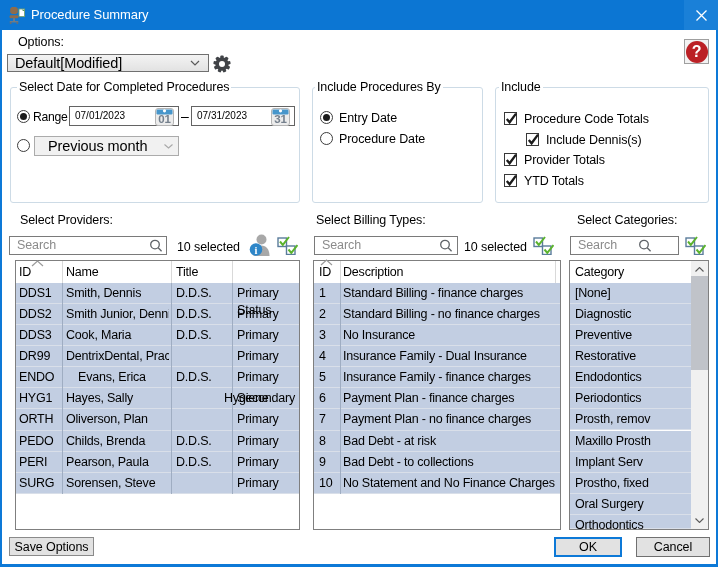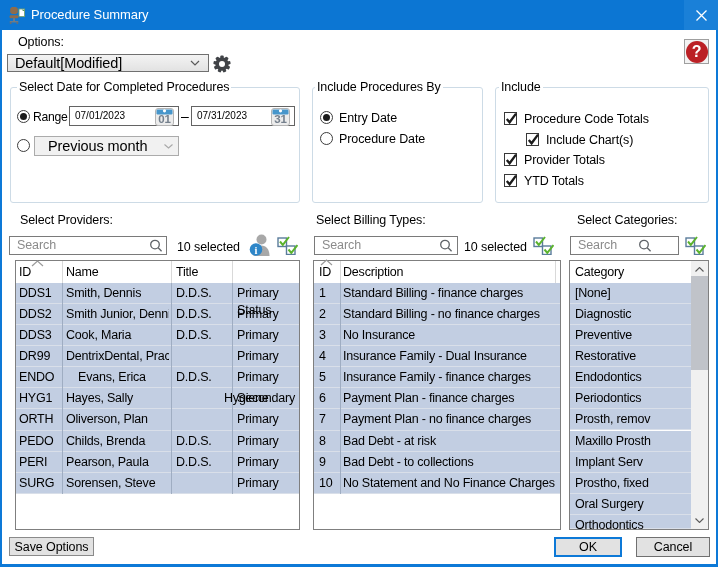--- a/index.html
+++ b/index.html
@@ -130,21 +130,21 @@
   <div class="radio" style="left:320px;top:132px;"></div>
   <div class="lbl" style="left:339px;top:132px;">Procedure Date</div>
 
   <div class="cb" style="left:504px;top:112px;"><svg width="13" height="13" viewBox="0 0 13 13" style="overflow:visible">
         <path d="M1.8,6.0 L4.6,9.3 L11,0.6" stroke="#1b1b1b" stroke-width="2.3" fill="none"></path>
       </svg></div>
   <div class="lbl" style="left:524px;top:112px;">Procedure Code Totals</div>
   <div class="cb" style="left:526px;top:132.5px;"><svg width="13" height="13" viewBox="0 0 13 13" style="overflow:visible">
         <path d="M1.8,6.0 L4.6,9.3 L11,0.6" stroke="#1b1b1b" stroke-width="2.3" fill="none"></path>
       </svg></div>
-  <div class="lbl" style="left:546px;top:132.5px;">Include Chart(s)</div>
+  <div class="lbl" style="left:546px;top:132.5px;">Include Dennis(s)</div>
   <div class="cb" style="left:504px;top:153px;"><svg width="13" height="13" viewBox="0 0 13 13" style="overflow:visible">
         <path d="M1.8,6.0 L4.6,9.3 L11,0.6" stroke="#1b1b1b" stroke-width="2.3" fill="none"></path>
       </svg></div>
   <div class="lbl" style="left:524px;top:153px;">Provider Totals</div>
   <div class="cb" style="left:504px;top:173.5px;"><svg width="13" height="13" viewBox="0 0 13 13" style="overflow:visible">
         <path d="M1.8,6.0 L4.6,9.3 L11,0.6" stroke="#1b1b1b" stroke-width="2.3" fill="none"></path>
       </svg></div>
   <div class="lbl" style="left:524px;top:173.5px;">YTD Totals</div>
 
   <div class="lbl" style="left:20px;top:213px;">Select Providers:</div>

